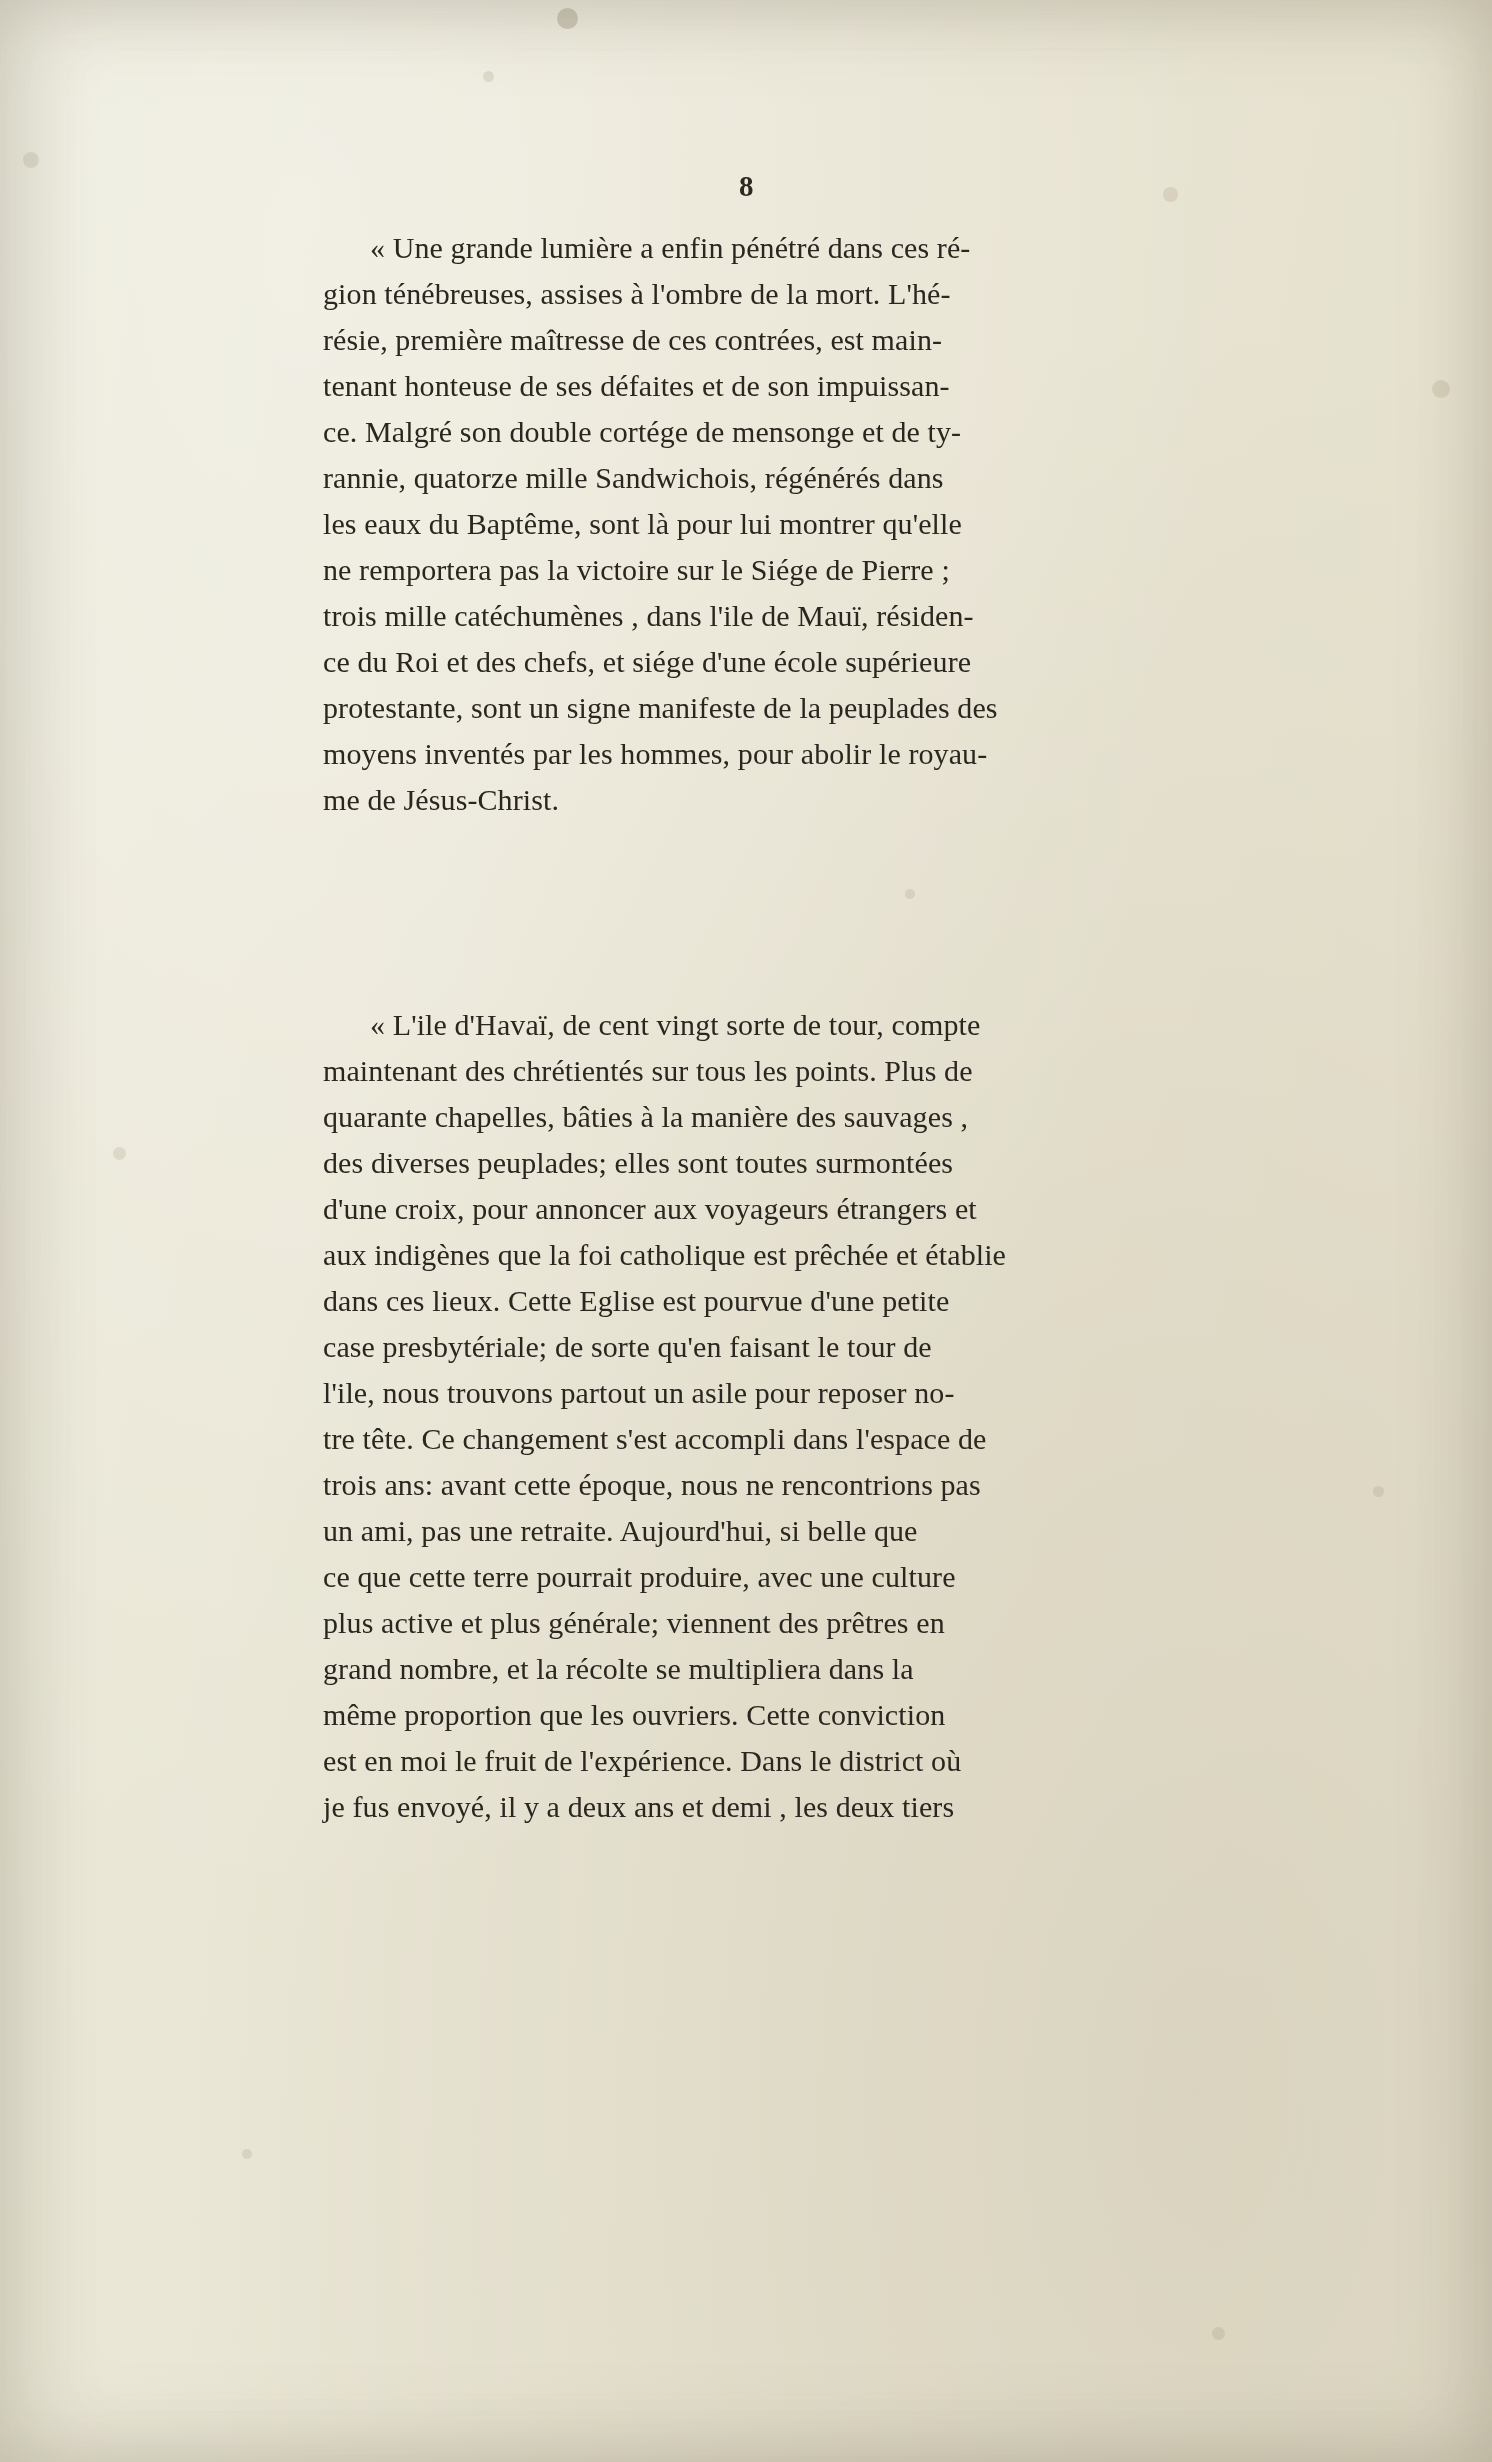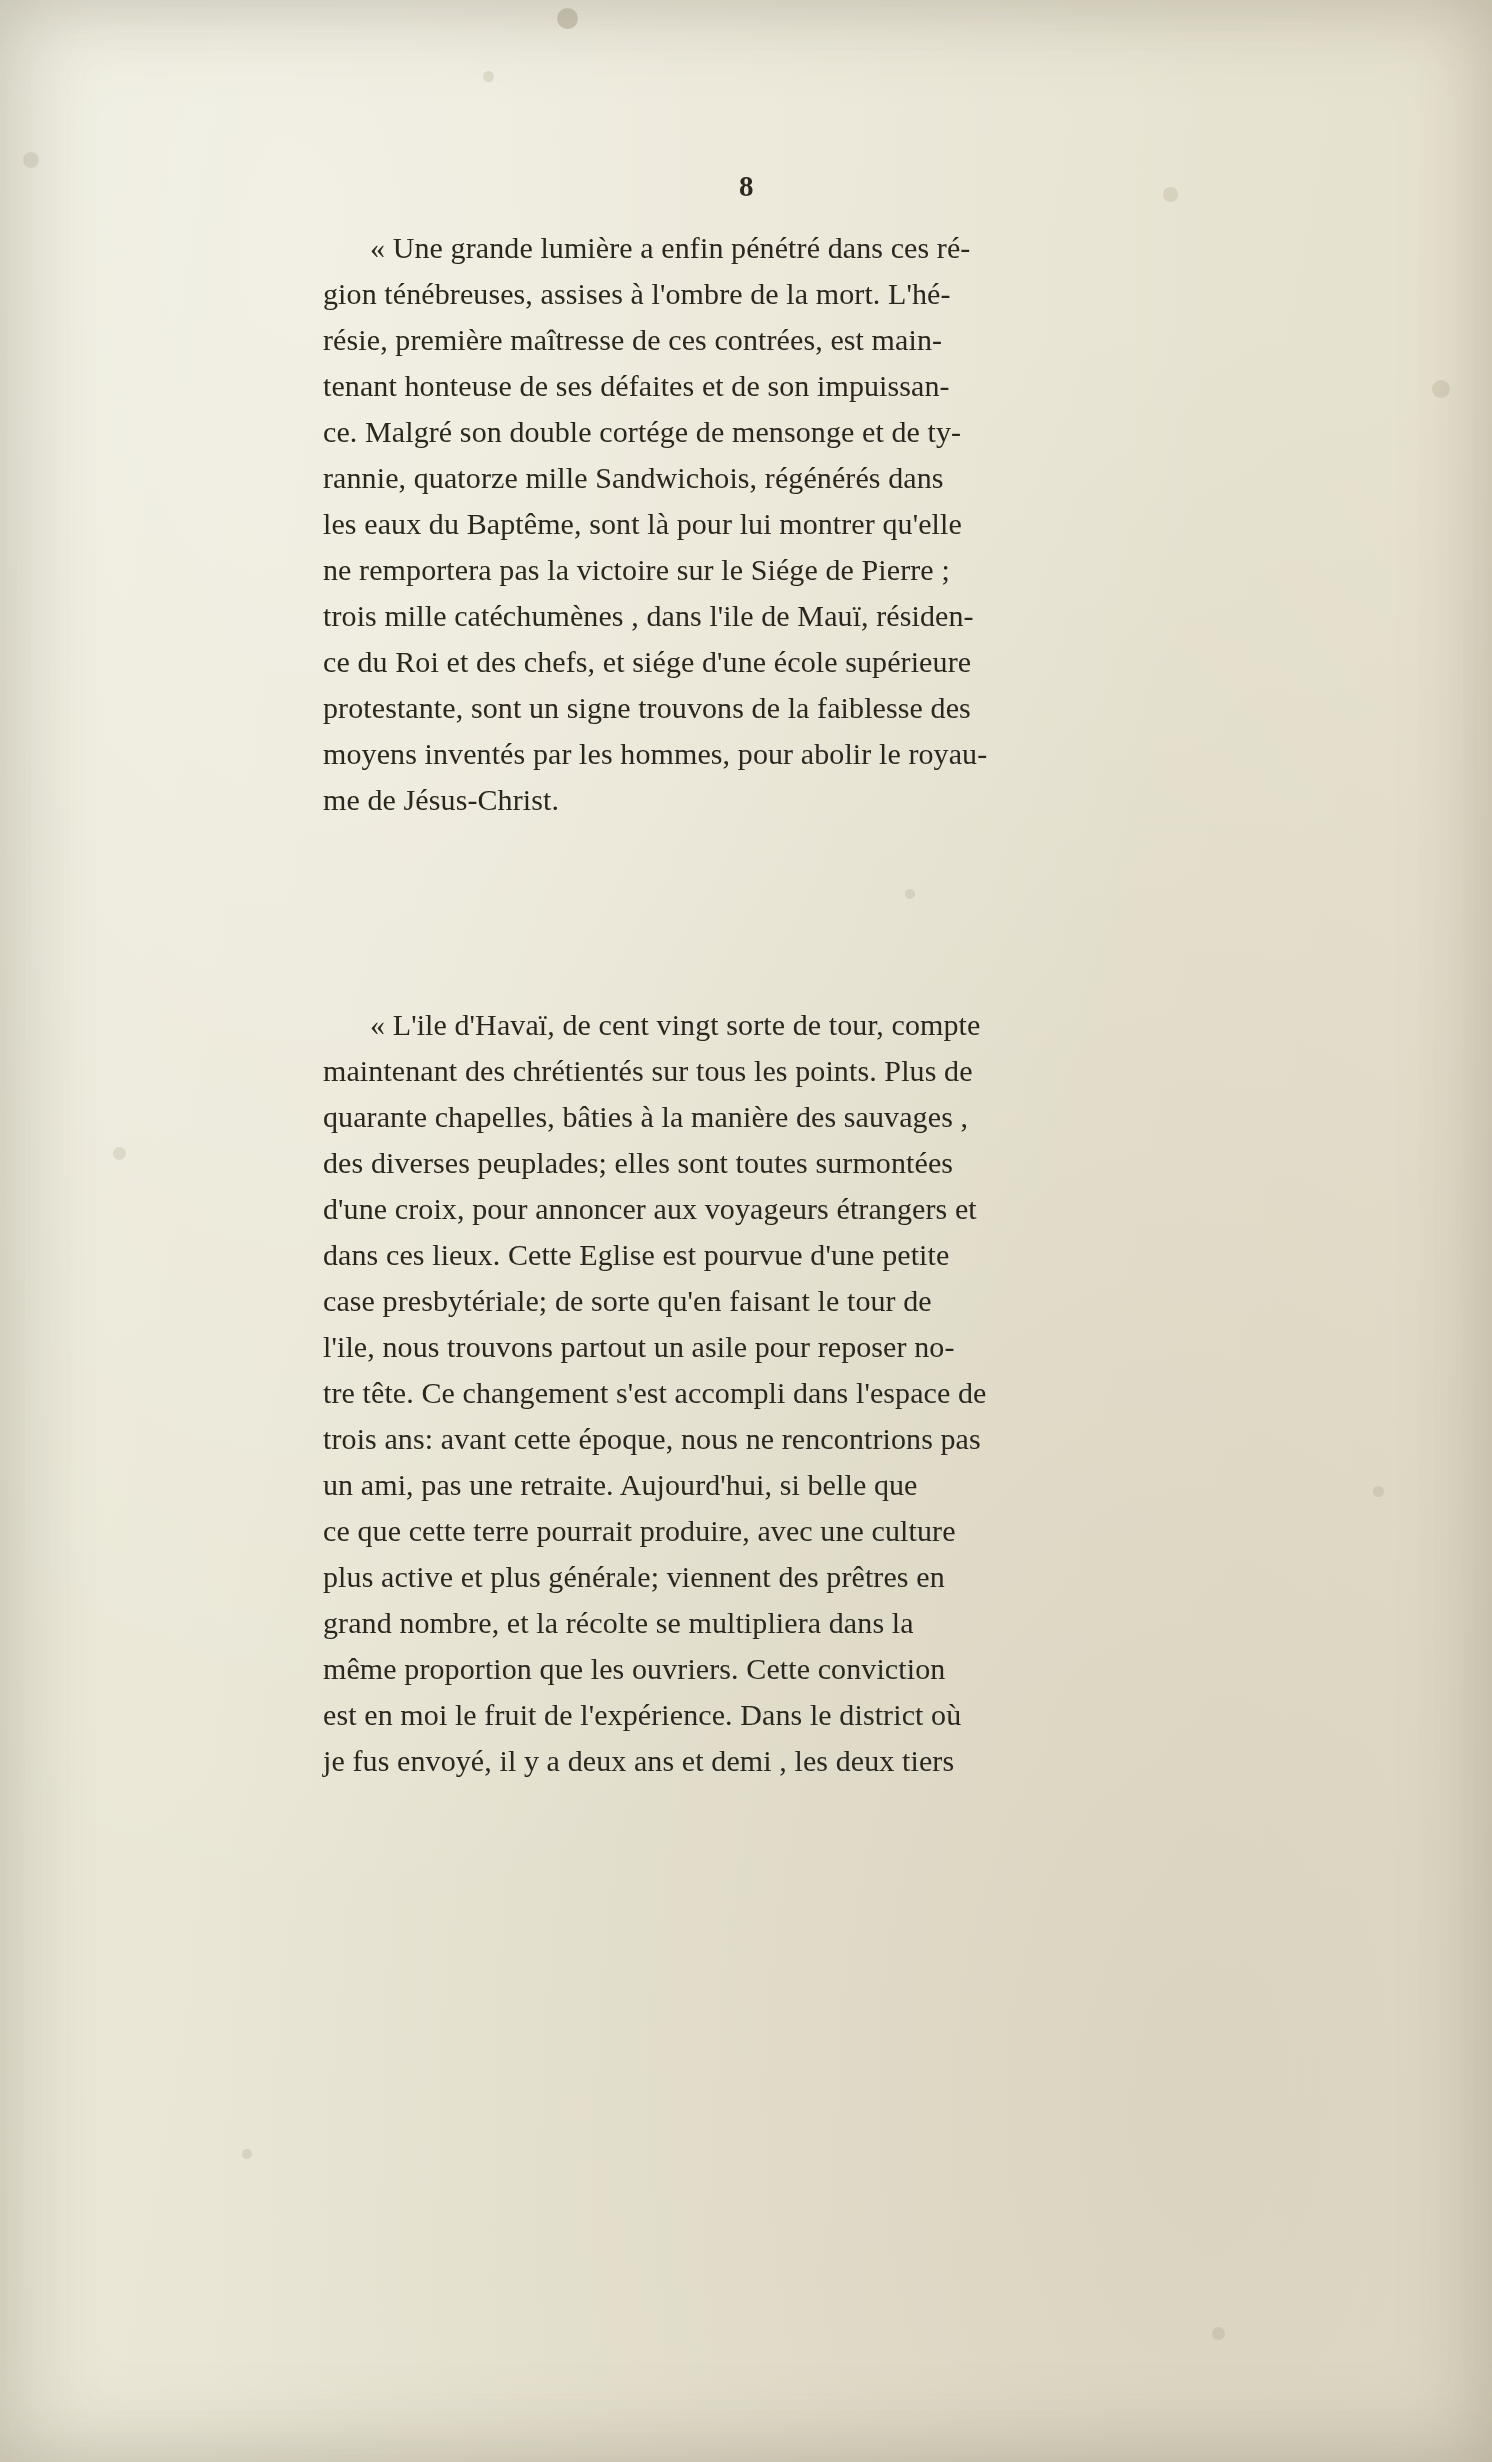--- a/index.html
+++ b/index.html
@@ -96,33 +96,34 @@
       <span class="line j"><span class="indent"></span><span>« Une grande lumière a enfin pénétré dans ces ré-</span></span>
       <span class="line j">gion ténébreuses, assises à l'ombre de la mort. L'hé-</span>
       <span class="line j">résie, première maîtresse de ces contrées, est main-</span>
       <span class="line j">tenant honteuse de ses défaites et de son impuissan-</span>
       <span class="line j">ce. Malgré son double cortége de mensonge et de ty-</span>
       <span class="line j">rannie, quatorze mille Sandwichois, régénérés dans</span>
       <span class="line j">les eaux du Baptême, sont là pour lui montrer qu'elle</span>
       <span class="line j">ne remportera pas la victoire sur le Siége de Pierre ;</span>
       <span class="line j">trois mille catéchumènes , dans l'ile de Mauï, résiden-</span>
       <span class="line j">ce du Roi et des chefs, et siége d'une école supérieure</span>
-      <span class="line j">protestante, sont un signe trouvons de la faiblesse des</span>
+      <span class="line j">protestante, sont un signe manifeste de la peuplades des</span>
       <span class="line j">moyens inventés par les hommes, pour abolir le royau-</span>
       <span class="line j">me de Jésus-Christ.</span>
     </p>
   </div>
 
   <div class="text-block" id="para2">
     <p class="para">
       <span class="line j"><span class="indent"></span><span>« L'ile d'Havaï, de cent vingt sorte de tour, compte</span></span>
       <span class="line j">maintenant des chrétientés sur tous les points. Plus de</span>
       <span class="line j">quarante chapelles, bâties à la manière des sauvages ,</span>
       <span class="line j">des diverses peuplades; elles sont toutes surmontées</span>
       <span class="line j">d'une croix, pour annoncer aux voyageurs étrangers et</span>
+      <span class="line j">aux indigènes que la foi catholique est prêchée et établie</span>
       <span class="line j">dans ces lieux. Cette Eglise est pourvue d'une petite</span>
       <span class="line j">case presbytériale; de sorte qu'en faisant le tour de</span>
       <span class="line j">l'ile, nous trouvons partout un asile pour reposer no-</span>
       <span class="line j">tre tête. Ce changement s'est accompli dans l'espace de</span>
       <span class="line j">trois ans: avant cette époque, nous ne rencontrions pas</span>
       <span class="line j">un ami, pas une retraite. Aujourd'hui, si belle que</span>
       <span class="line j">ce que cette terre pourrait produire, avec une culture</span>
       <span class="line j">plus active et plus générale; viennent des prêtres en</span>
       <span class="line j">grand nombre, et la récolte se multipliera dans la</span>
       <span class="line j">même proportion que les ouvriers. Cette conviction</span>

